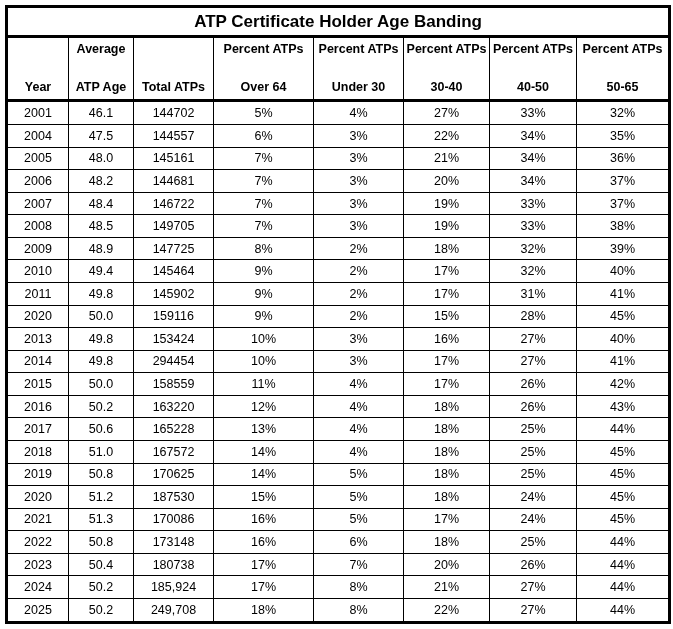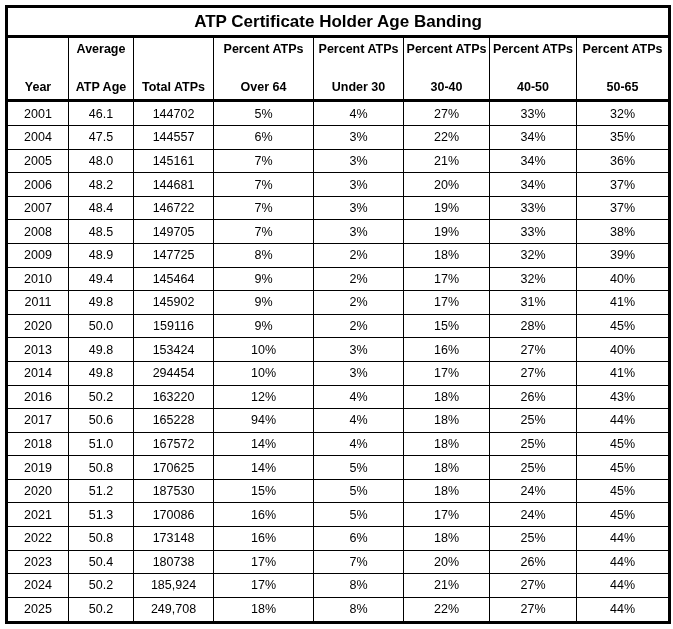--- a/index.html
+++ b/index.html
@@ -250,34 +250,44 @@
     <td>2014</td>
     <td>49.8</td>
     <td>294454</td>
     <td>10%</td>
     <td>3%</td>
     <td>17%</td>
     <td>27%</td>
     <td>41%</td>
   </tr>
         <tr>
+    <td>2015</td>
+    <td>50.0</td>
+    <td>158559</td>
+    <td>11%</td>
+    <td>4%</td>
+    <td>17%</td>
+    <td>26%</td>
+    <td>42%</td>
+  </tr>
+        <tr>
     <td>2016</td>
     <td>50.2</td>
     <td>163220</td>
     <td>12%</td>
     <td>4%</td>
     <td>18%</td>
     <td>26%</td>
     <td>43%</td>
   </tr>
         <tr>
     <td>2017</td>
     <td>50.6</td>
     <td>165228</td>
-    <td>94%</td>
+    <td>13%</td>
     <td>4%</td>
     <td>18%</td>
     <td>25%</td>
     <td>44%</td>
   </tr>
         <tr>
     <td>2018</td>
     <td>51.0</td>
     <td>167572</td>
     <td>14%</td>

